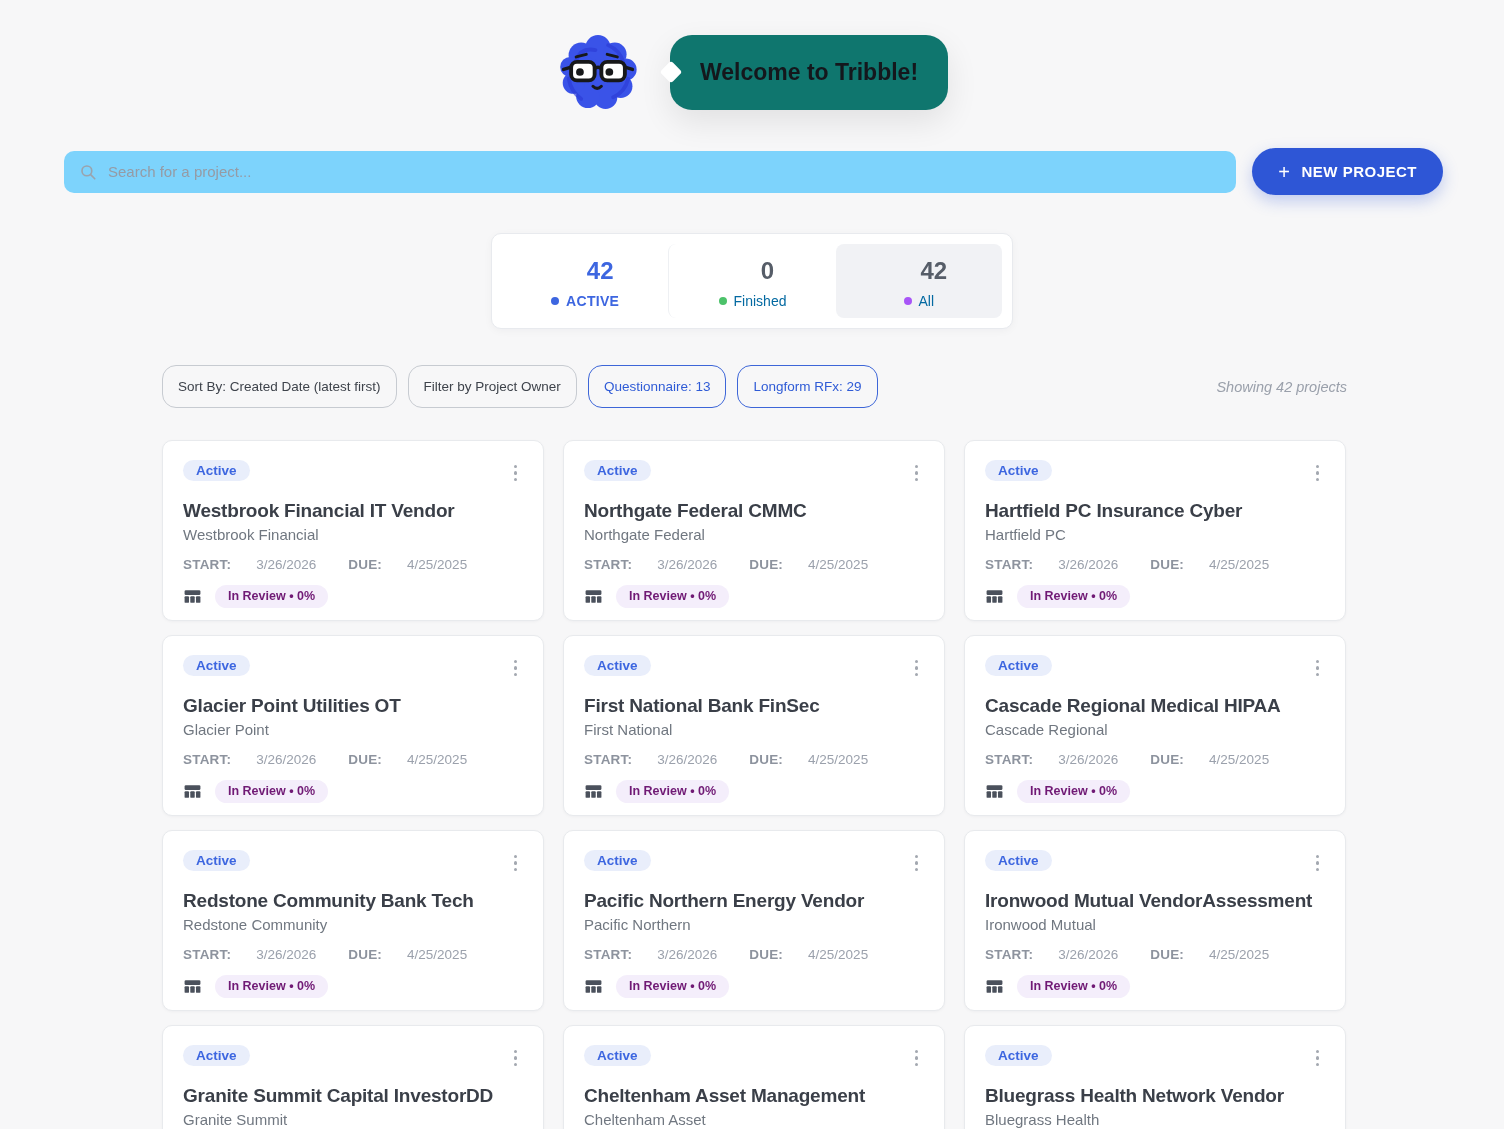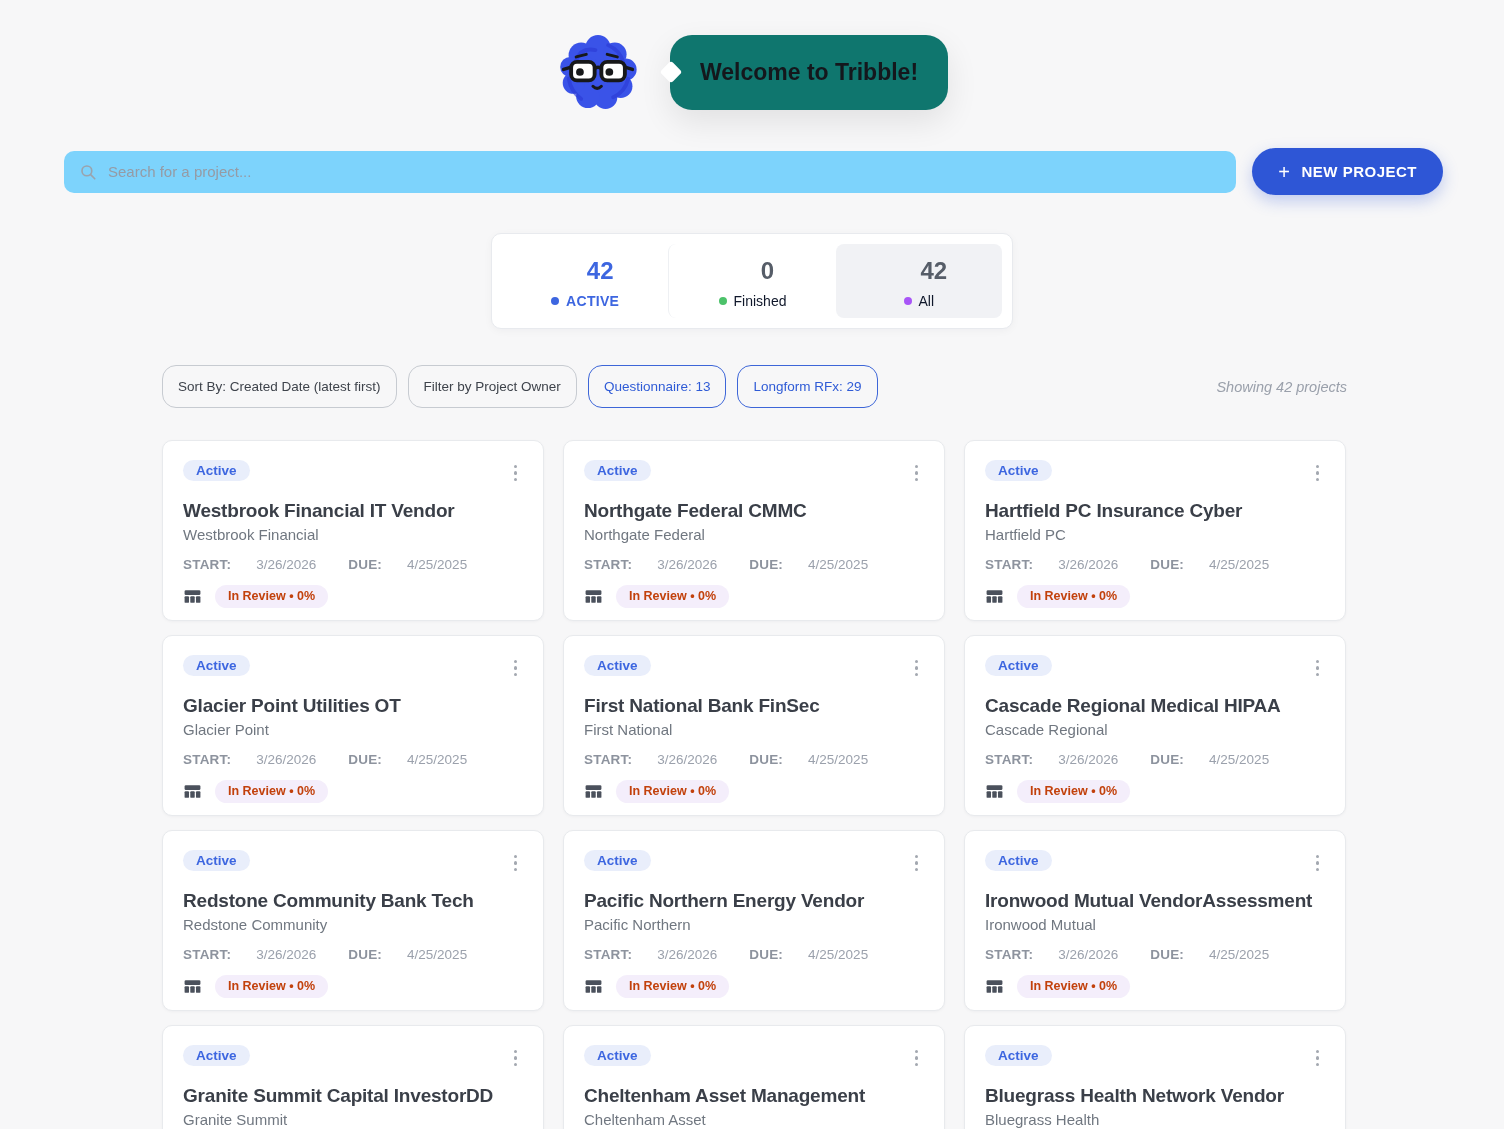--- a/index.html
+++ b/index.html
@@ -49,21 +49,21 @@
     display: flex; box-shadow: 0 2px 8px rgba(16,24,40,.04);
   }
   .stat {
     flex: 1; display: flex; flex-direction: column; align-items: center; justify-content: center;
     padding: 8px 0 9px; border-radius: 8px; cursor: pointer;
   }
   .stat + .stat { border-left: 1px solid #eef0f3; }
   .stat.highlight { background: #f1f2f5; border-left: none; }
   .stat-value { font-size: 24px; font-weight: 700; color: #565d68; line-height: 38px; margin-left: 30px; }
   .stat.accent .stat-value { color: #3d66e0; }
-  .stat-label { display: flex; align-items: center; gap: 7px; font-size: 14px; color: #0f172a; margin-top: 3px; }
+  .stat-label { display: flex; align-items: center; gap: 7px; font-size: 14px; color: #0369a1; margin-top: 3px; }
   .stat.accent .stat-label { color: #3d66e0; font-weight: 700; letter-spacing: .3px; }
   .dot { width: 8px; height: 8px; border-radius: 50%; }
   .dot-blue { background: #3d66e0; } .dot-green { background: #4cc26a; } .dot-purple { background: #a855f7; }
   
   .filters { margin: 36px 157px 0 162px; display: flex; align-items: center; }
   .chip-group { display: flex; gap: 11px; margin-right: auto; }
   .chip {
     height: 43px; padding: 0 15px; border-radius: 14px; cursor: pointer;
     border: 1px solid #c7cbd1; background: transparent; color: #3e434b;
     font-family: "Liberation Sans", sans-serif; font-size: 13.5px;
@@ -82,21 +82,21 @@
   .badge-active { background: #e9eefb; color: #3d66e0; font-size: 13.5px; font-weight: 600; padding: 3px 13px; border-radius: 13px; }
   .kebab { display: flex; flex-direction: column; align-items: center; padding: 3px 6px; cursor: pointer; }
   .kebab i { width: 3.5px; height: 3.5px; background: #a3a8b0; border-radius: 50%; margin: 1.5px 0; }
   .card-title { font-size: 19px; font-weight: 700; color: #3a3f48; letter-spacing: -.2px; margin-bottom: 4px; }
   .card-sub { font-size: 15px; color: #707780; margin-bottom: 14px; }
   .card-dates { font-size: 13.5px; margin-bottom: 13px; display: flex; align-items: baseline; gap: 20px; }
   .card-dates .lbl { font-weight: 700; color: #8d939e; letter-spacing: .2px; }
   .card-dates .val { color: #9ba1ac; margin-left: 5px; }
   .card-dates .val.first { margin-right: 12px; text-align: center; }
   .card-foot { display: flex; align-items: center; gap: 13px; }
-  .badge-review { background: #f4eefb; color: #c2410c; font-size: 12.5px; font-weight: 700; padding: 4.5px 13px; border-radius: 13px; }
+  .badge-review { background: #f4eefb; color: #701a75; font-size: 12.5px; font-weight: 700; padding: 4.5px 13px; border-radius: 13px; }
 </style>
 </head>
 <body>
 
 <div class="hero">
   <svg class="mascot" viewBox="0 0 100 100">
     <g fill="#3a53e8">
       <circle cx="50" cy="50" r="33"></circle>
       <circle cx="30" cy="30" r="15"></circle>
         <circle cx="50" cy="21" r="15"></circle>

